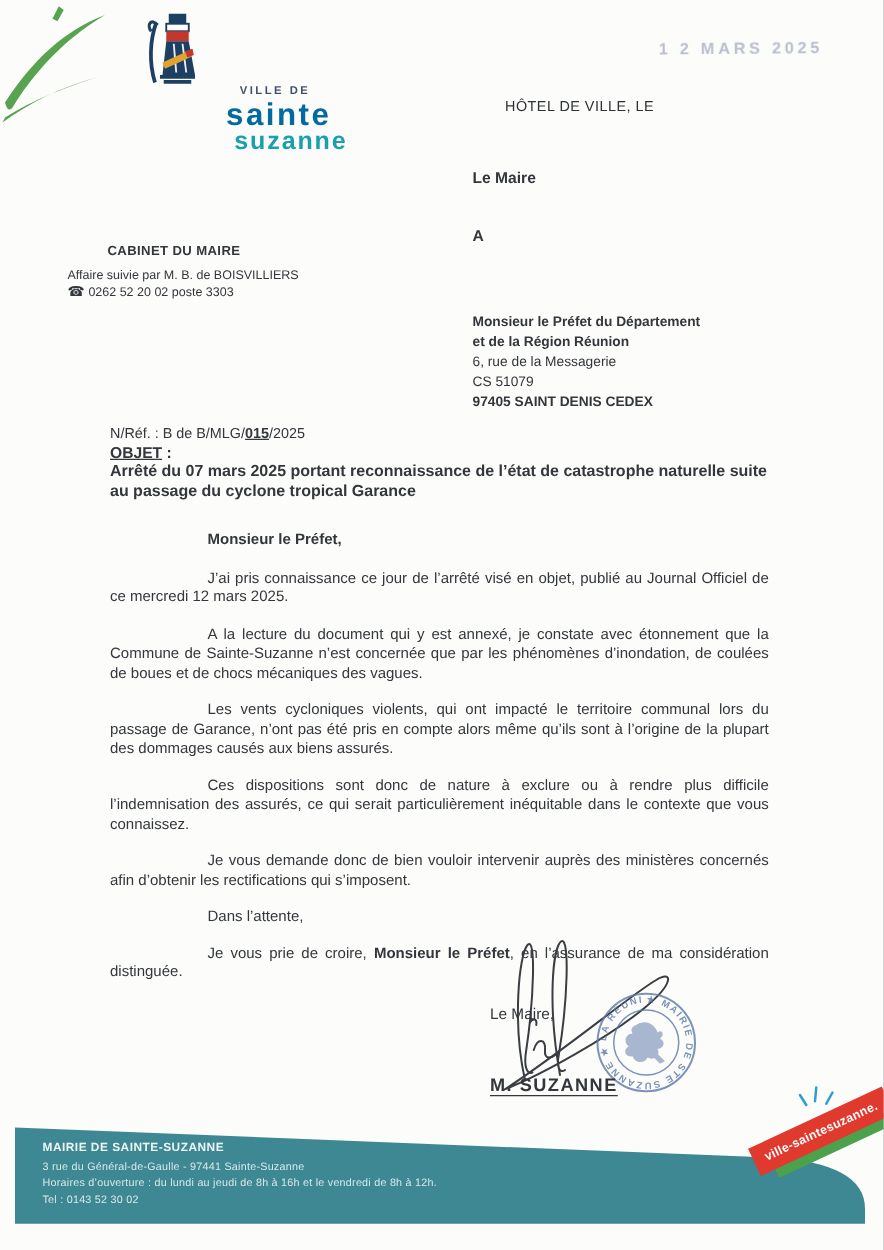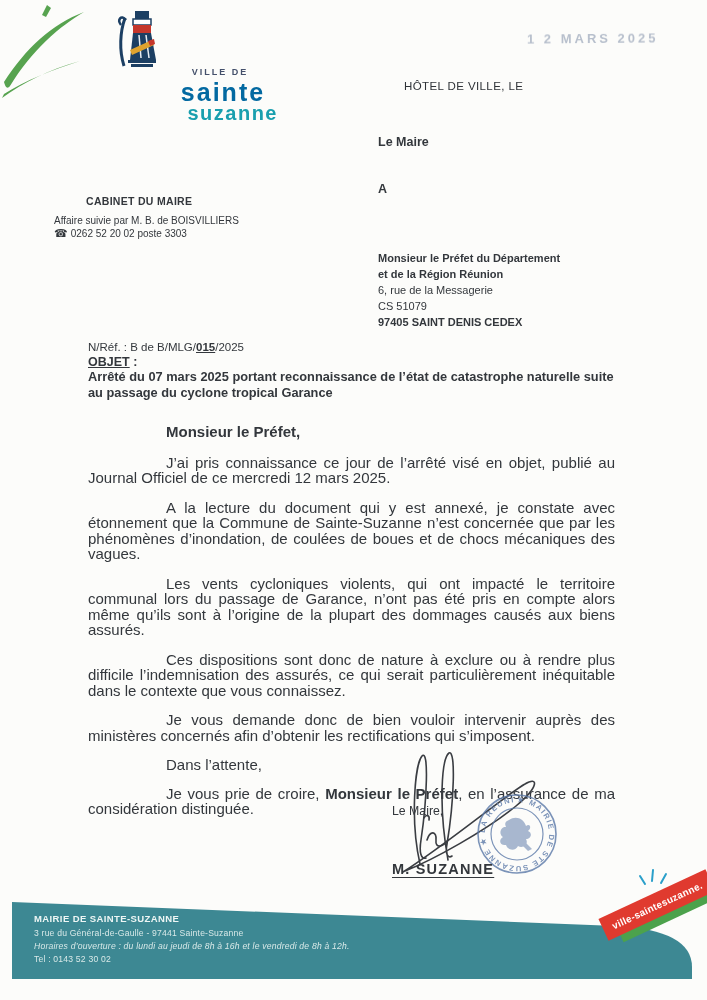--- a/index.html
+++ b/index.html
@@ -37,36 +37,36 @@
 
   
   .refline{position:absolute;left:88px;top:341px;font-size:11.5px;}
   .refline .num{font-weight:bold;text-decoration:underline;}
   .objet-label{position:absolute;left:88px;top:355px;font-size:12.5px;font-weight:bold;}
   .objet-label .lbl{text-decoration:underline;}
   .objet-text{position:absolute;left:88px;top:369px;width:530px;font-size:12.8px;
     font-weight:bold;line-height:16px;}
 
   
-  .body{position:absolute;left:88px;top:424px;width:527px;font-size:15px;line-height:15.5px;}
+  .body{position:absolute;left:88px;top:424px;width:527px;font-size:12px;line-height:15.5px;}
   .body p{margin:0 0 14px 0;text-align:justify;text-indent:78px;}
   .body p.salutation{font-weight:bold;text-indent:78px;margin-bottom:15px;text-align:left;}
   .body p.attente{margin-bottom:13px;text-align:left;}
   .body .b{font-weight:bold;}
 
   
   .sig-lemaire{position:absolute;left:392px;top:804px;font-size:12.3px;}
   .sig-name{position:absolute;left:392px;top:861px;font-size:14.5px;font-weight:bold;
     letter-spacing:1.2px;text-decoration:underline;text-underline-offset:3px;}
 
   
   .f-name{position:absolute;left:34px;top:913px;font-size:9.5px;font-weight:bold;
     letter-spacing:.4px;color:#eef6f5;}
   .f-line{position:absolute;left:34px;font-size:8.6px;color:#d8e9e8;letter-spacing:.2px;}
-  .f-addr{top:928px;} .f-hours{top:941px;font-style:italic;} .f-tel{top:954px;}
+  .f-addr{top:928px;} .f-hours{top:941px;} .f-tel{top:954px;}
 
   .stripe-green{position:absolute;left:616px;top:908px;width:108px;height:12px;
     background:#4ca24c;transform:rotate(-25deg);}
   .ribbon-red{position:absolute;left:598px;top:893px;width:118px;height:24px;
     background:#e03a2f;transform:rotate(-25deg);
     display:flex;align-items:center;justify-content:center;
     color:#fff;font-size:9.8px;font-weight:bold;letter-spacing:.3px;}
 </style>
 </head>
 <body>

